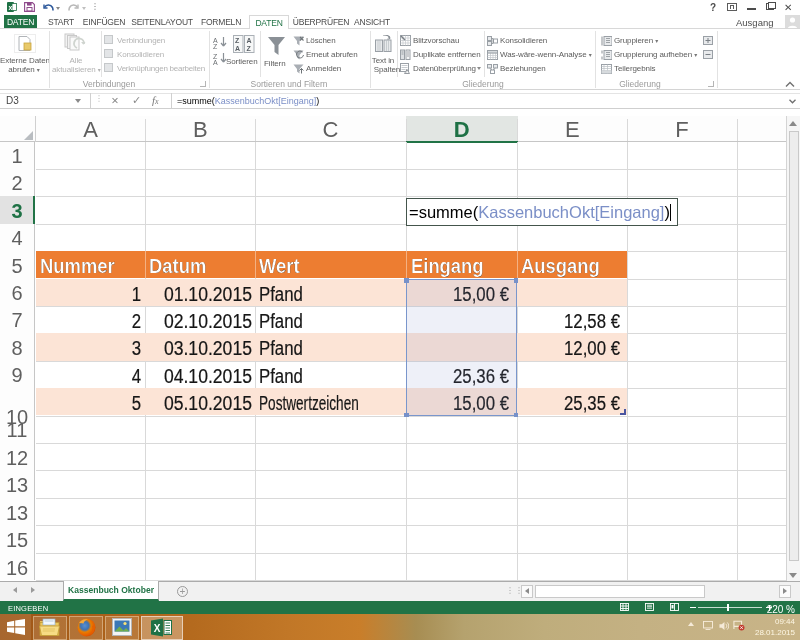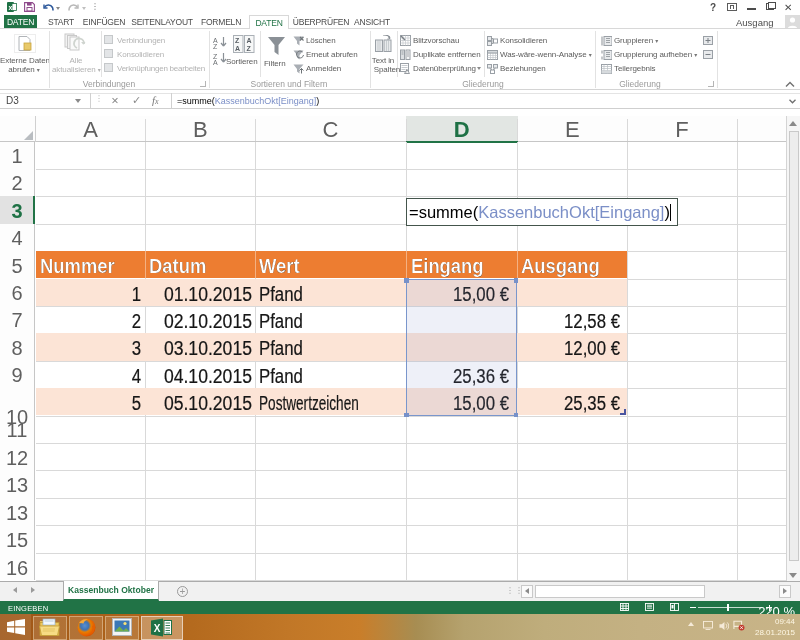--- a/index.html
+++ b/index.html
@@ -397,21 +397,21 @@
       <rect x="0.5" y="0.5" width="8" height="7" fill="none" stroke="#fff" stroke-width="0.9"></rect>
       <path d="M4.5 0.5 v7" stroke="#fff" stroke-width="0.9"></path>
       <rect x="1.5" y="2" width="2" height="3.5" fill="#fff"></rect>
     </svg>
 
 <div class="a" style="left:690px;top:607px;width:6px;height:1px;background:#fff"></div>
 <div class="a" style="left:698px;top:607px;width:64px;height:1px;background:rgba(255,255,255,.75)"></div>
 <div class="a" style="left:727px;top:604px;width:2px;height:7px;background:#fff"></div>
 <div class="a" style="left:766px;top:607px;width:6px;height:1px;background:#fff"></div>
 <div class="a" style="left:768.5px;top:604.5px;width:1px;height:6px;background:#fff"></div>
-<div class="a" style="left:757px;top:604px;width:38px;text-align:right;font-size:13px;color:#fff">220 %</div>
+<div class="a" style="left:757px;top:604px;width:38px;text-align:right;font-size:10px;color:#fff">220 %</div>
 
 <div class="a" style="left:0;top:614px;width:800px;height:26px;background:linear-gradient(90deg,#9e5517 0%,#aa6019 12%,#b46a1e 24%,#c17727 36%,#c97e2a 45%,#a78d52 52%,#b5a26e 58%,#bfad7c 68%,#c4b183 80%,#c8b488 100%)"></div>
 
 <div class="a" style="left:0;top:614px;width:31px;height:26px;background:rgba(255,255,255,.10)"></div>
 <svg class="a" style="left:7px;top:619px" width="18" height="16" viewBox="0 0 18 16">
       <path d="M0 3.2 L7.2 1.8 V7.3 H0 Z" fill="#fff"></path>
       <path d="M8.2 1.6 L18 0 V7.3 H8.2 Z" fill="#fff"></path>
       <path d="M0 8.4 H7.2 V14 L0 12.7 Z" fill="#fff"></path>
       <path d="M8.2 8.4 H18 V16 L8.2 14.2 Z" fill="#fff"></path>
     </svg>

